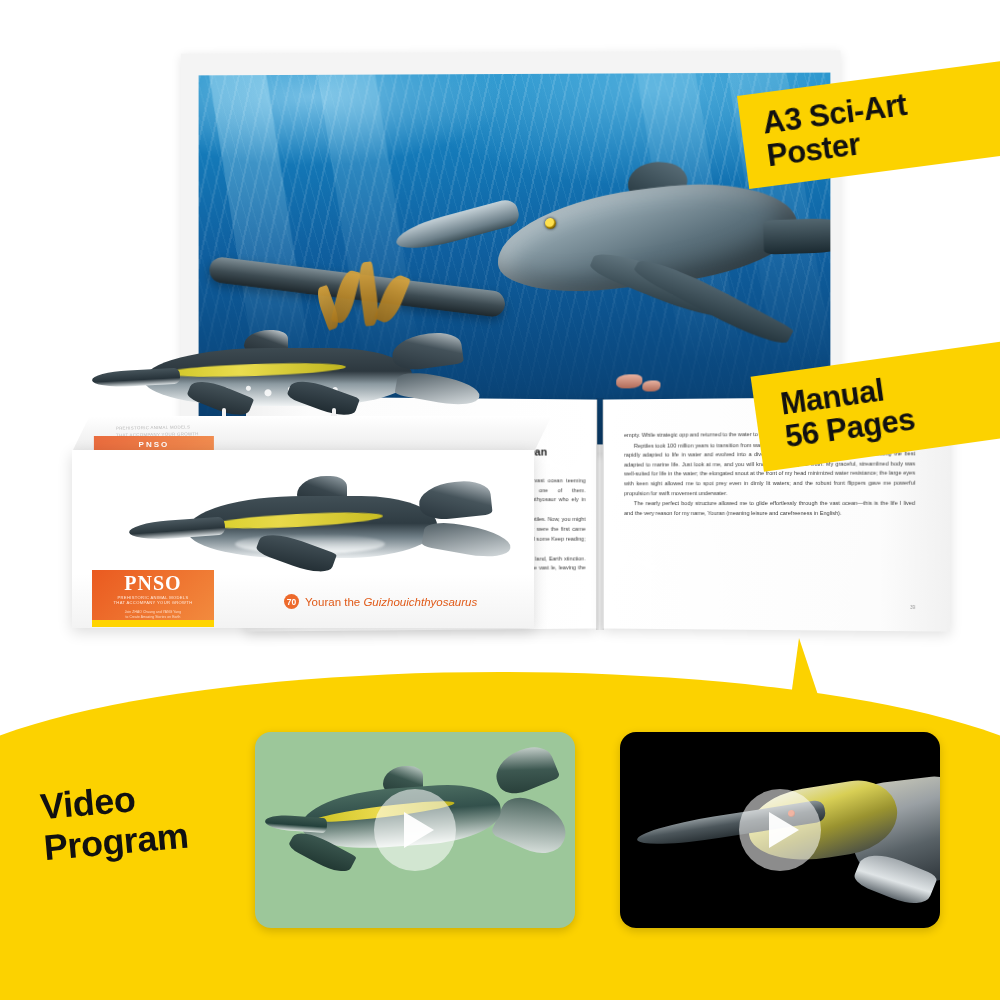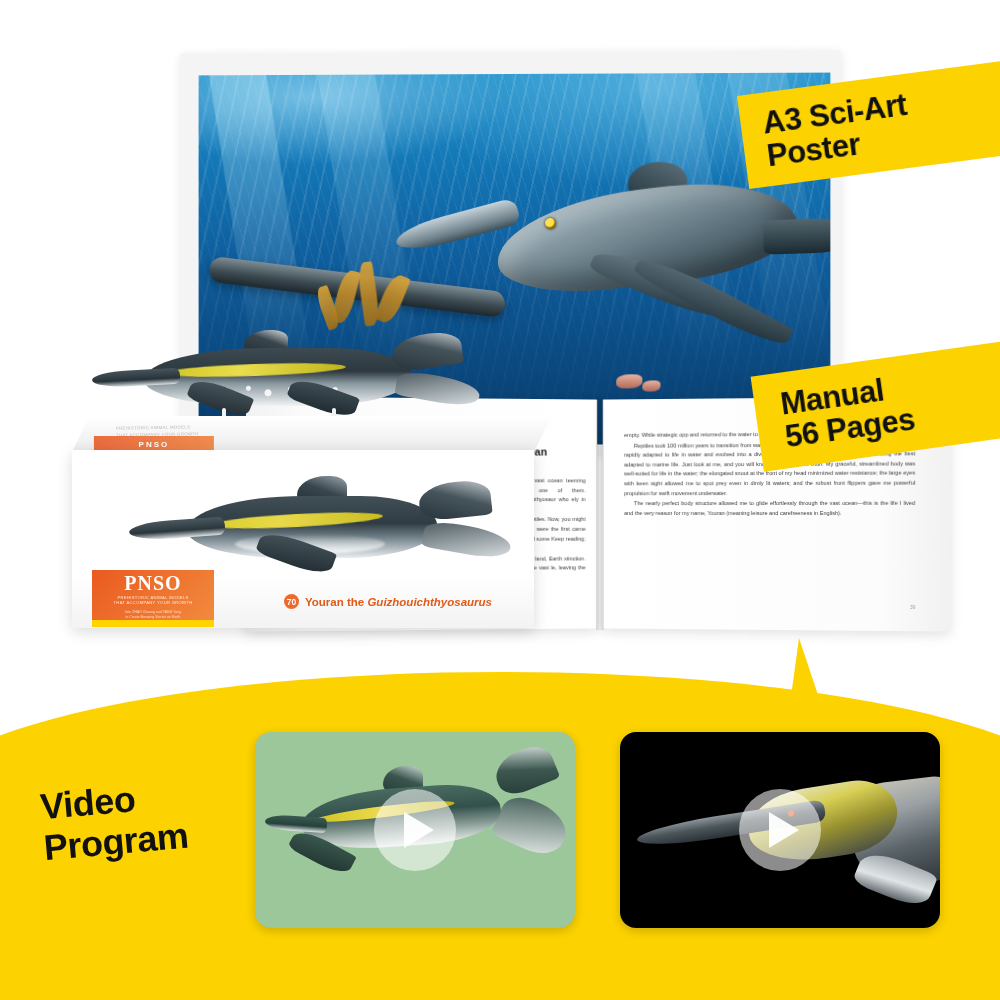--- a/index.html
+++ b/index.html
@@ -119,21 +119,21 @@
     align-items:center; justify-content:center; padding:3px 4px; }
   .logo-word { font-family:"Liberation Serif", serif; font-weight:bold; color:#fff;
     font-size:20px; letter-spacing:1px; line-height:1; }
   .logo-tag1 { color:#ffe7d8; font-size:4.1px; letter-spacing:.35px; margin-top:2px; text-align:center; line-height:1.35; }
   .logo-rule { width:92%; height:1px; background:rgba(255,255,255,.55); margin:2px 0; }
   .logo-tag2 { color:#ffdcc6; font-size:3.3px; letter-spacing:.1px; text-align:center; line-height:1.4; }
   .logo-yellow { position:absolute; left:20px; top:170px; width:122px; height:7px; background:#ffd400; }
   .prod-line { position:absolute; left:212px; top:144px; display:flex; align-items:center; gap:6px; }
   .prod-num { width:15px; height:15px; border-radius:50%; background:#ed6a2c; color:#fff;
     font-size:8.5px; font-weight:bold; display:flex; align-items:center; justify-content:center; }
-  .prod-name { font-size:11.5px; font-weight:bold; color:#e05a18; white-space:nowrap; }
+  .prod-name { font-size:11.5px; font-weight:normal; color:#e05a18; white-space:nowrap; }
   .prod-name i { font-style:italic; }
 
   
   .boxmodel { position:absolute; left:55px; top:24px; width:400px; height:110px; }
   .bm-body { position:absolute; left:60px; top:22px; width:250px; height:62px;
     background: linear-gradient(180deg,#414f56 0%, #2f3c43 44%, #6f7e86 66%, #e9edef 100%);
     border-radius: 52% 34% 42% 46% / 62% 52% 56% 50%; }
   .bm-stripe { position:absolute; left:84px; top:40px; width:172px; height:13px;
     background: linear-gradient(90deg,#d9cf2a,#e8d94a 40%, #c9bd22); border-radius:50%;
     transform: rotate(-3deg); filter: blur(.4px); }

